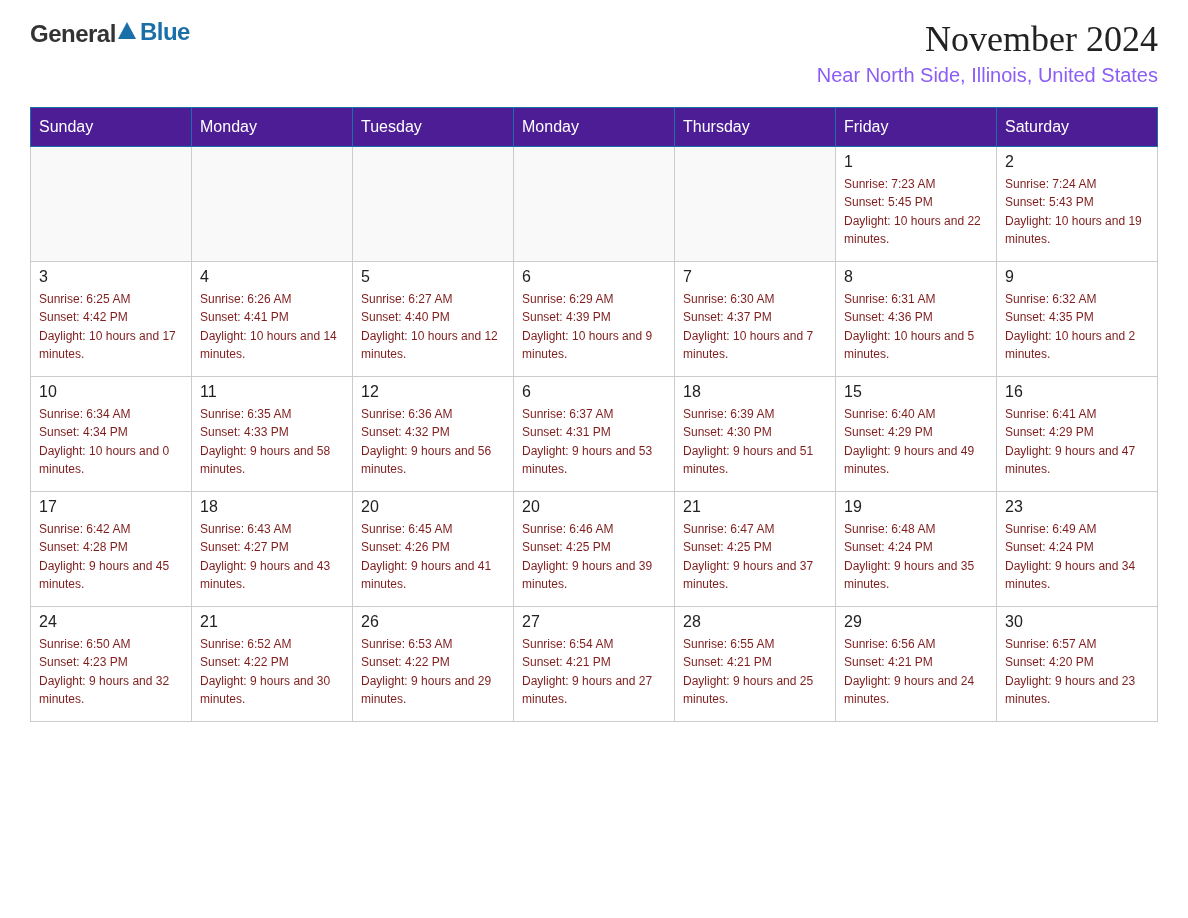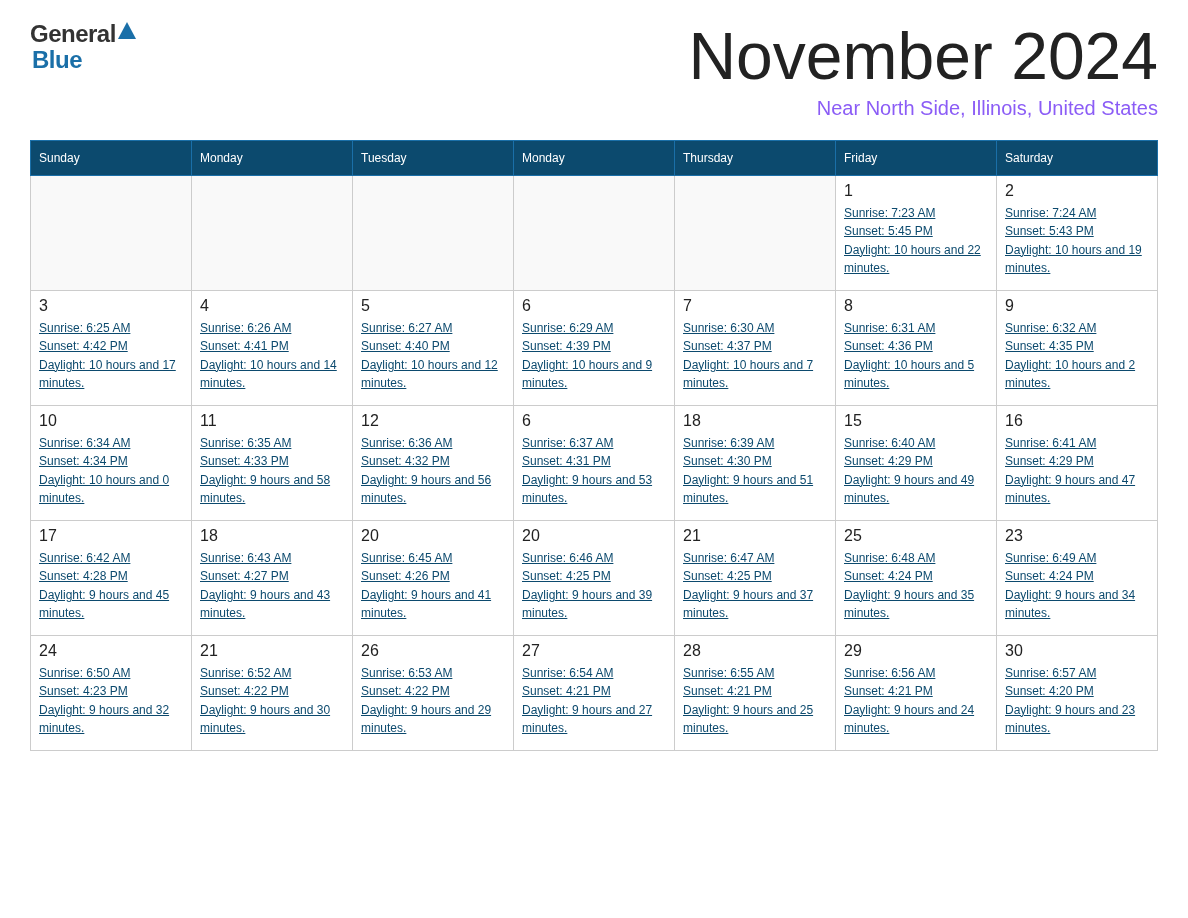--- a/index.html
+++ b/index.html
@@ -13,39 +13,40 @@
     .header-area {
       display: flex;
       justify-content: space-between;
       align-items: flex-start;
       margin-bottom: 20px;
     }
     .title-area {
       text-align: right;
     }
     .calendar-title {
-      font-size: 66px;
+      font-size: 36px;
       font-weight: normal;
       color: #222;
       line-height: 1.1;
+      font-family: Liberation Serif, serif;
     }
     .calendar-subtitle {
       font-size: 20px;
       color: #8b5cf6;
       margin-top: 4px;
     }
     .calendar-table {
       width: 100%;
       border-collapse: collapse;
       table-layout: fixed;
     }
     .calendar-table th {
-      background: #0c4a6e;
+      background: #4c1d95;
       color: #fff;
-      font-size: 12px;
+      font-size: 16px;
       font-weight: normal;
       padding: 10px 8px;
       text-align: left;
       border: 1px solid #1a6fa8;
     }
     .calendar-table td {
       vertical-align: top;
       border: 1px solid #ccc;
       padding: 6px 8px;
       font-size: 12.5px;
@@ -55,30 +56,29 @@
     }
     .day-num {
       font-size: 16px;
       font-weight: normal;
       color: #222;
       display: block;
       margin-bottom: 4px;
     }
     .day-info {
       font-size: 12px;
-      color: #0c4a6e;
+      color: #7f1d1d;
       line-height: 1.55;
-      text-decoration: underline;
     }
     .empty-cell {
       background: #f9f9f9;
     }
     .logo-wrapper {
       display: flex;
-      flex-direction: column;
+      flex-direction: row;
       align-items: flex-start;
     }
     .logo-row1 {
       display: flex;
       align-items: center;
     }
     .logo-row2 {
       display: flex;
       margin-top: -2px;
     }
@@ -205,21 +205,21 @@
         </td>
         <td>
           <span class="day-num">20</span>
           <div class="day-info">Sunrise: 6:46 AM<br>Sunset: 4:25 PM<br>Daylight: 9 hours and 39 minutes.</div>
         </td>
         <td>
           <span class="day-num">21</span>
           <div class="day-info">Sunrise: 6:47 AM<br>Sunset: 4:25 PM<br>Daylight: 9 hours and 37 minutes.</div>
         </td>
         <td>
-          <span class="day-num">25</span>
+          <span class="day-num">19</span>
           <div class="day-info">Sunrise: 6:48 AM<br>Sunset: 4:24 PM<br>Daylight: 9 hours and 35 minutes.</div>
         </td>
         <td>
           <span class="day-num">23</span>
           <div class="day-info">Sunrise: 6:49 AM<br>Sunset: 4:24 PM<br>Daylight: 9 hours and 34 minutes.</div>
         </td>
       </tr>
       <tr>
         <td>
           <span class="day-num">24</span>

